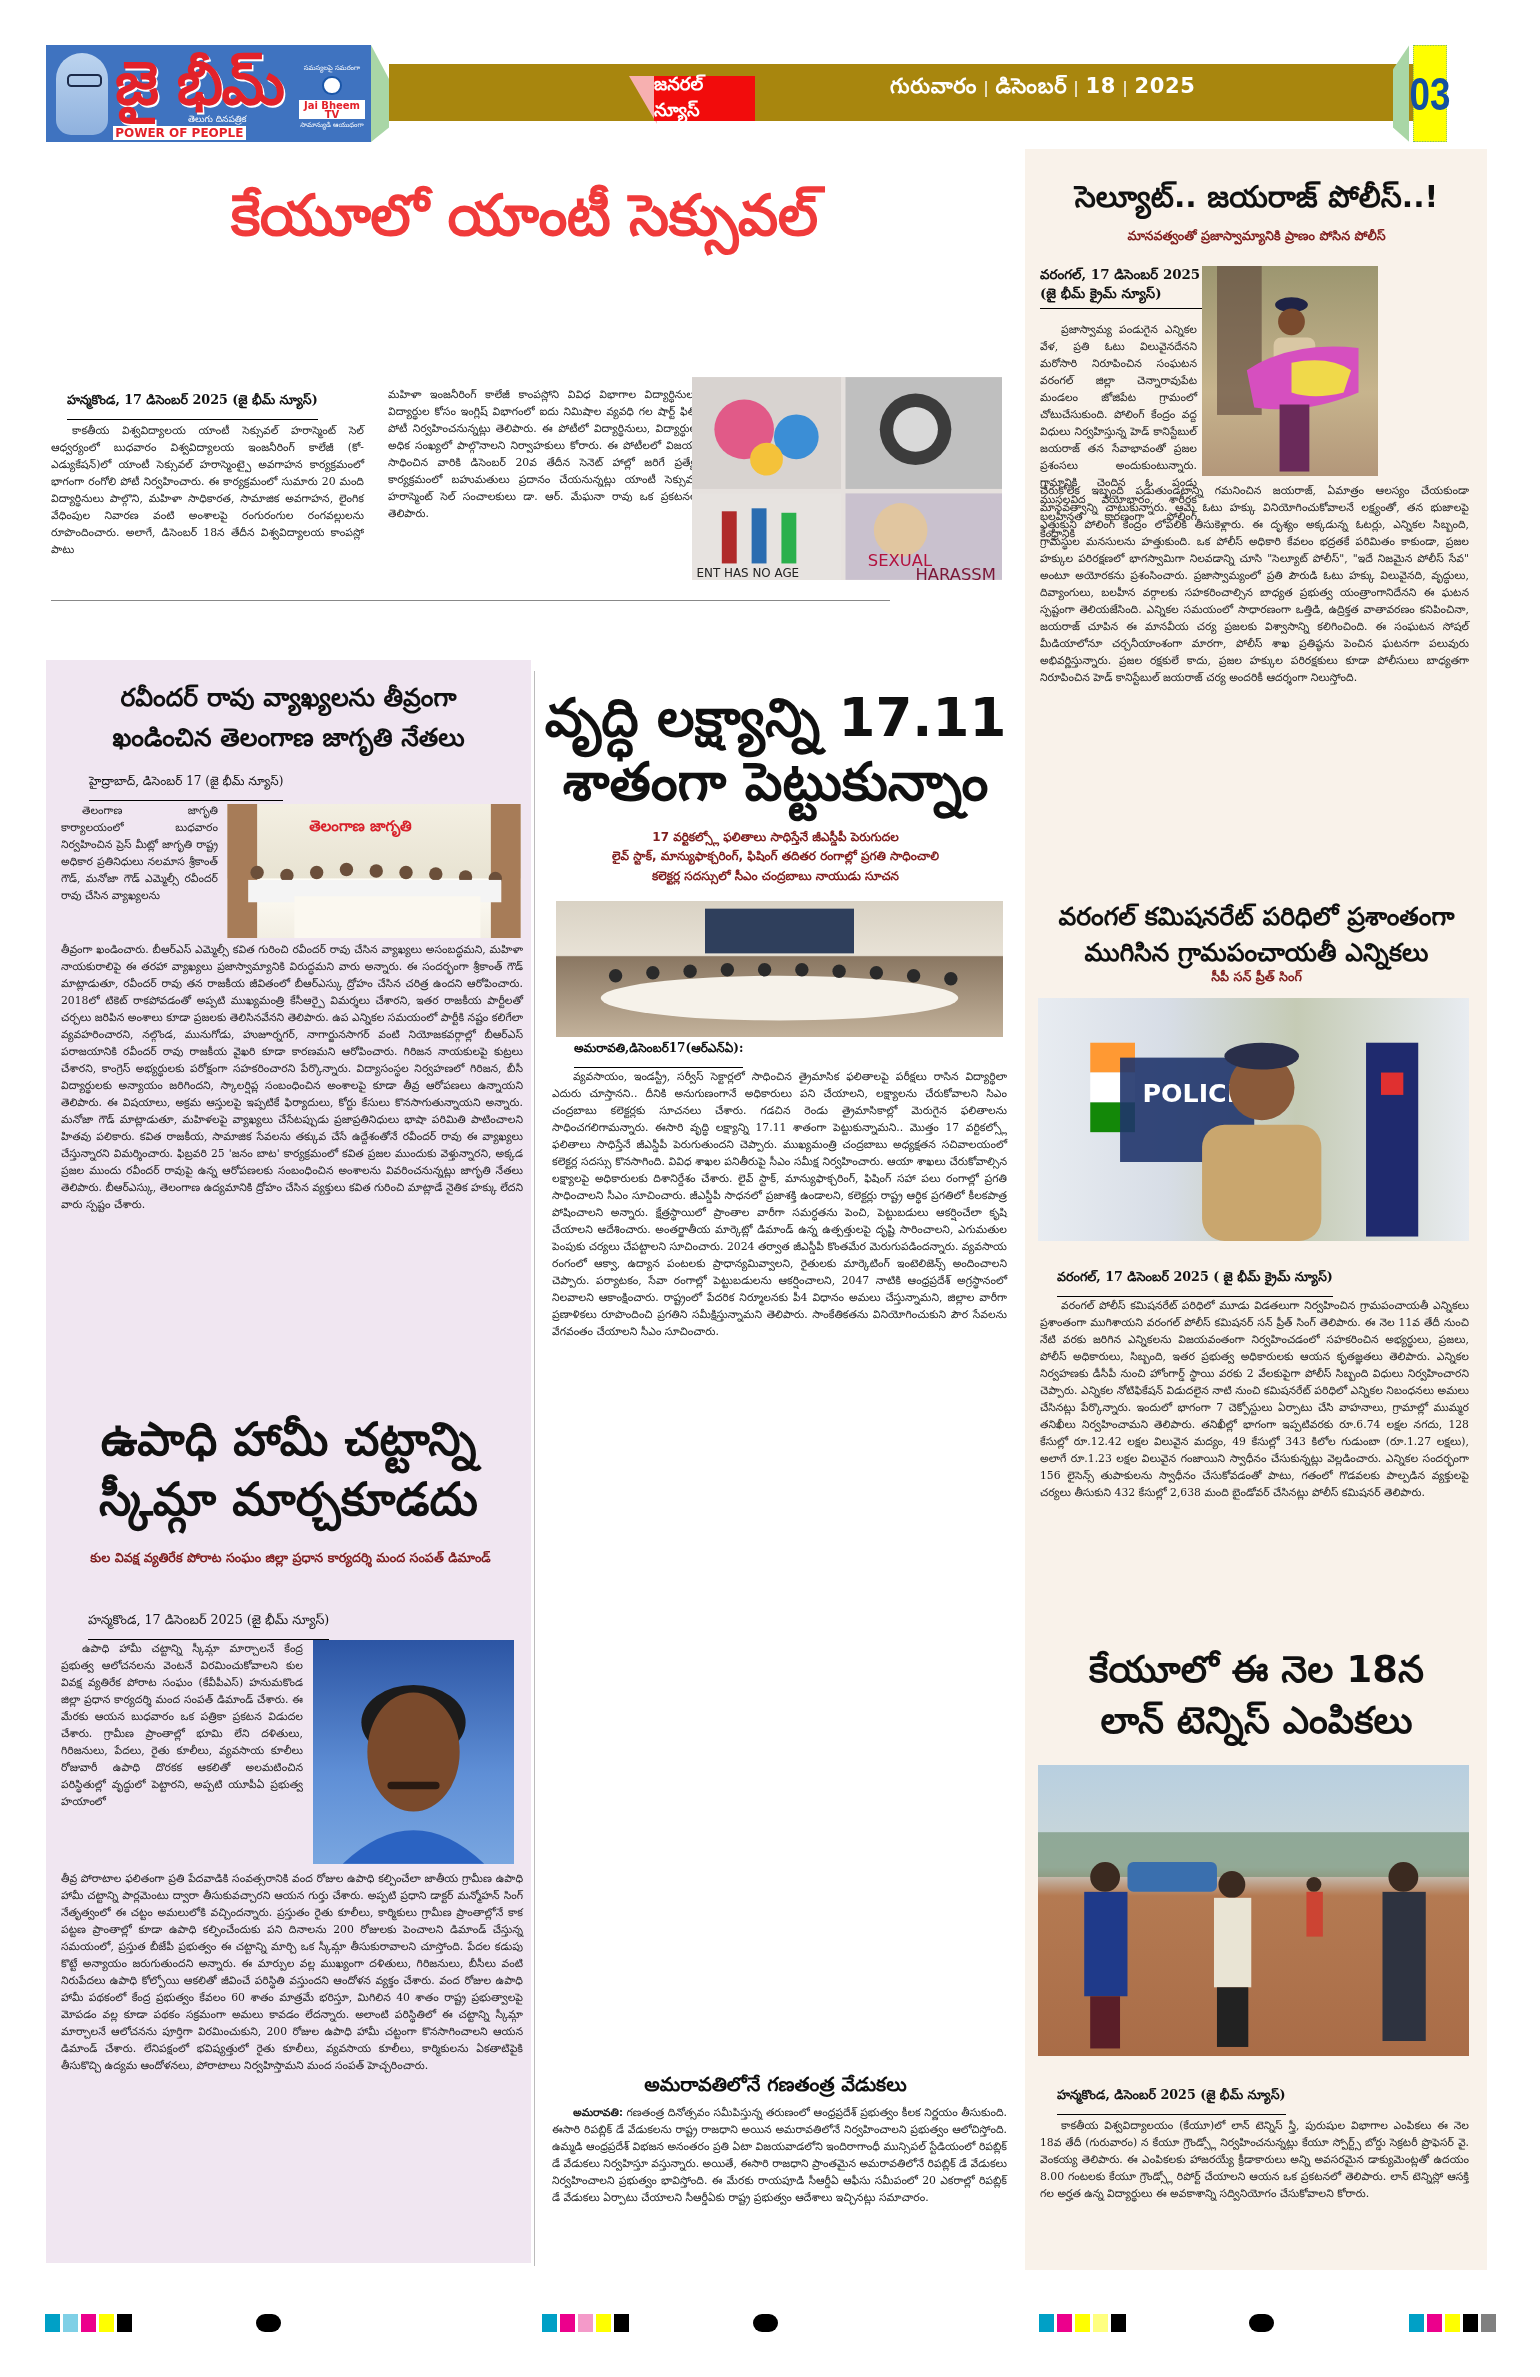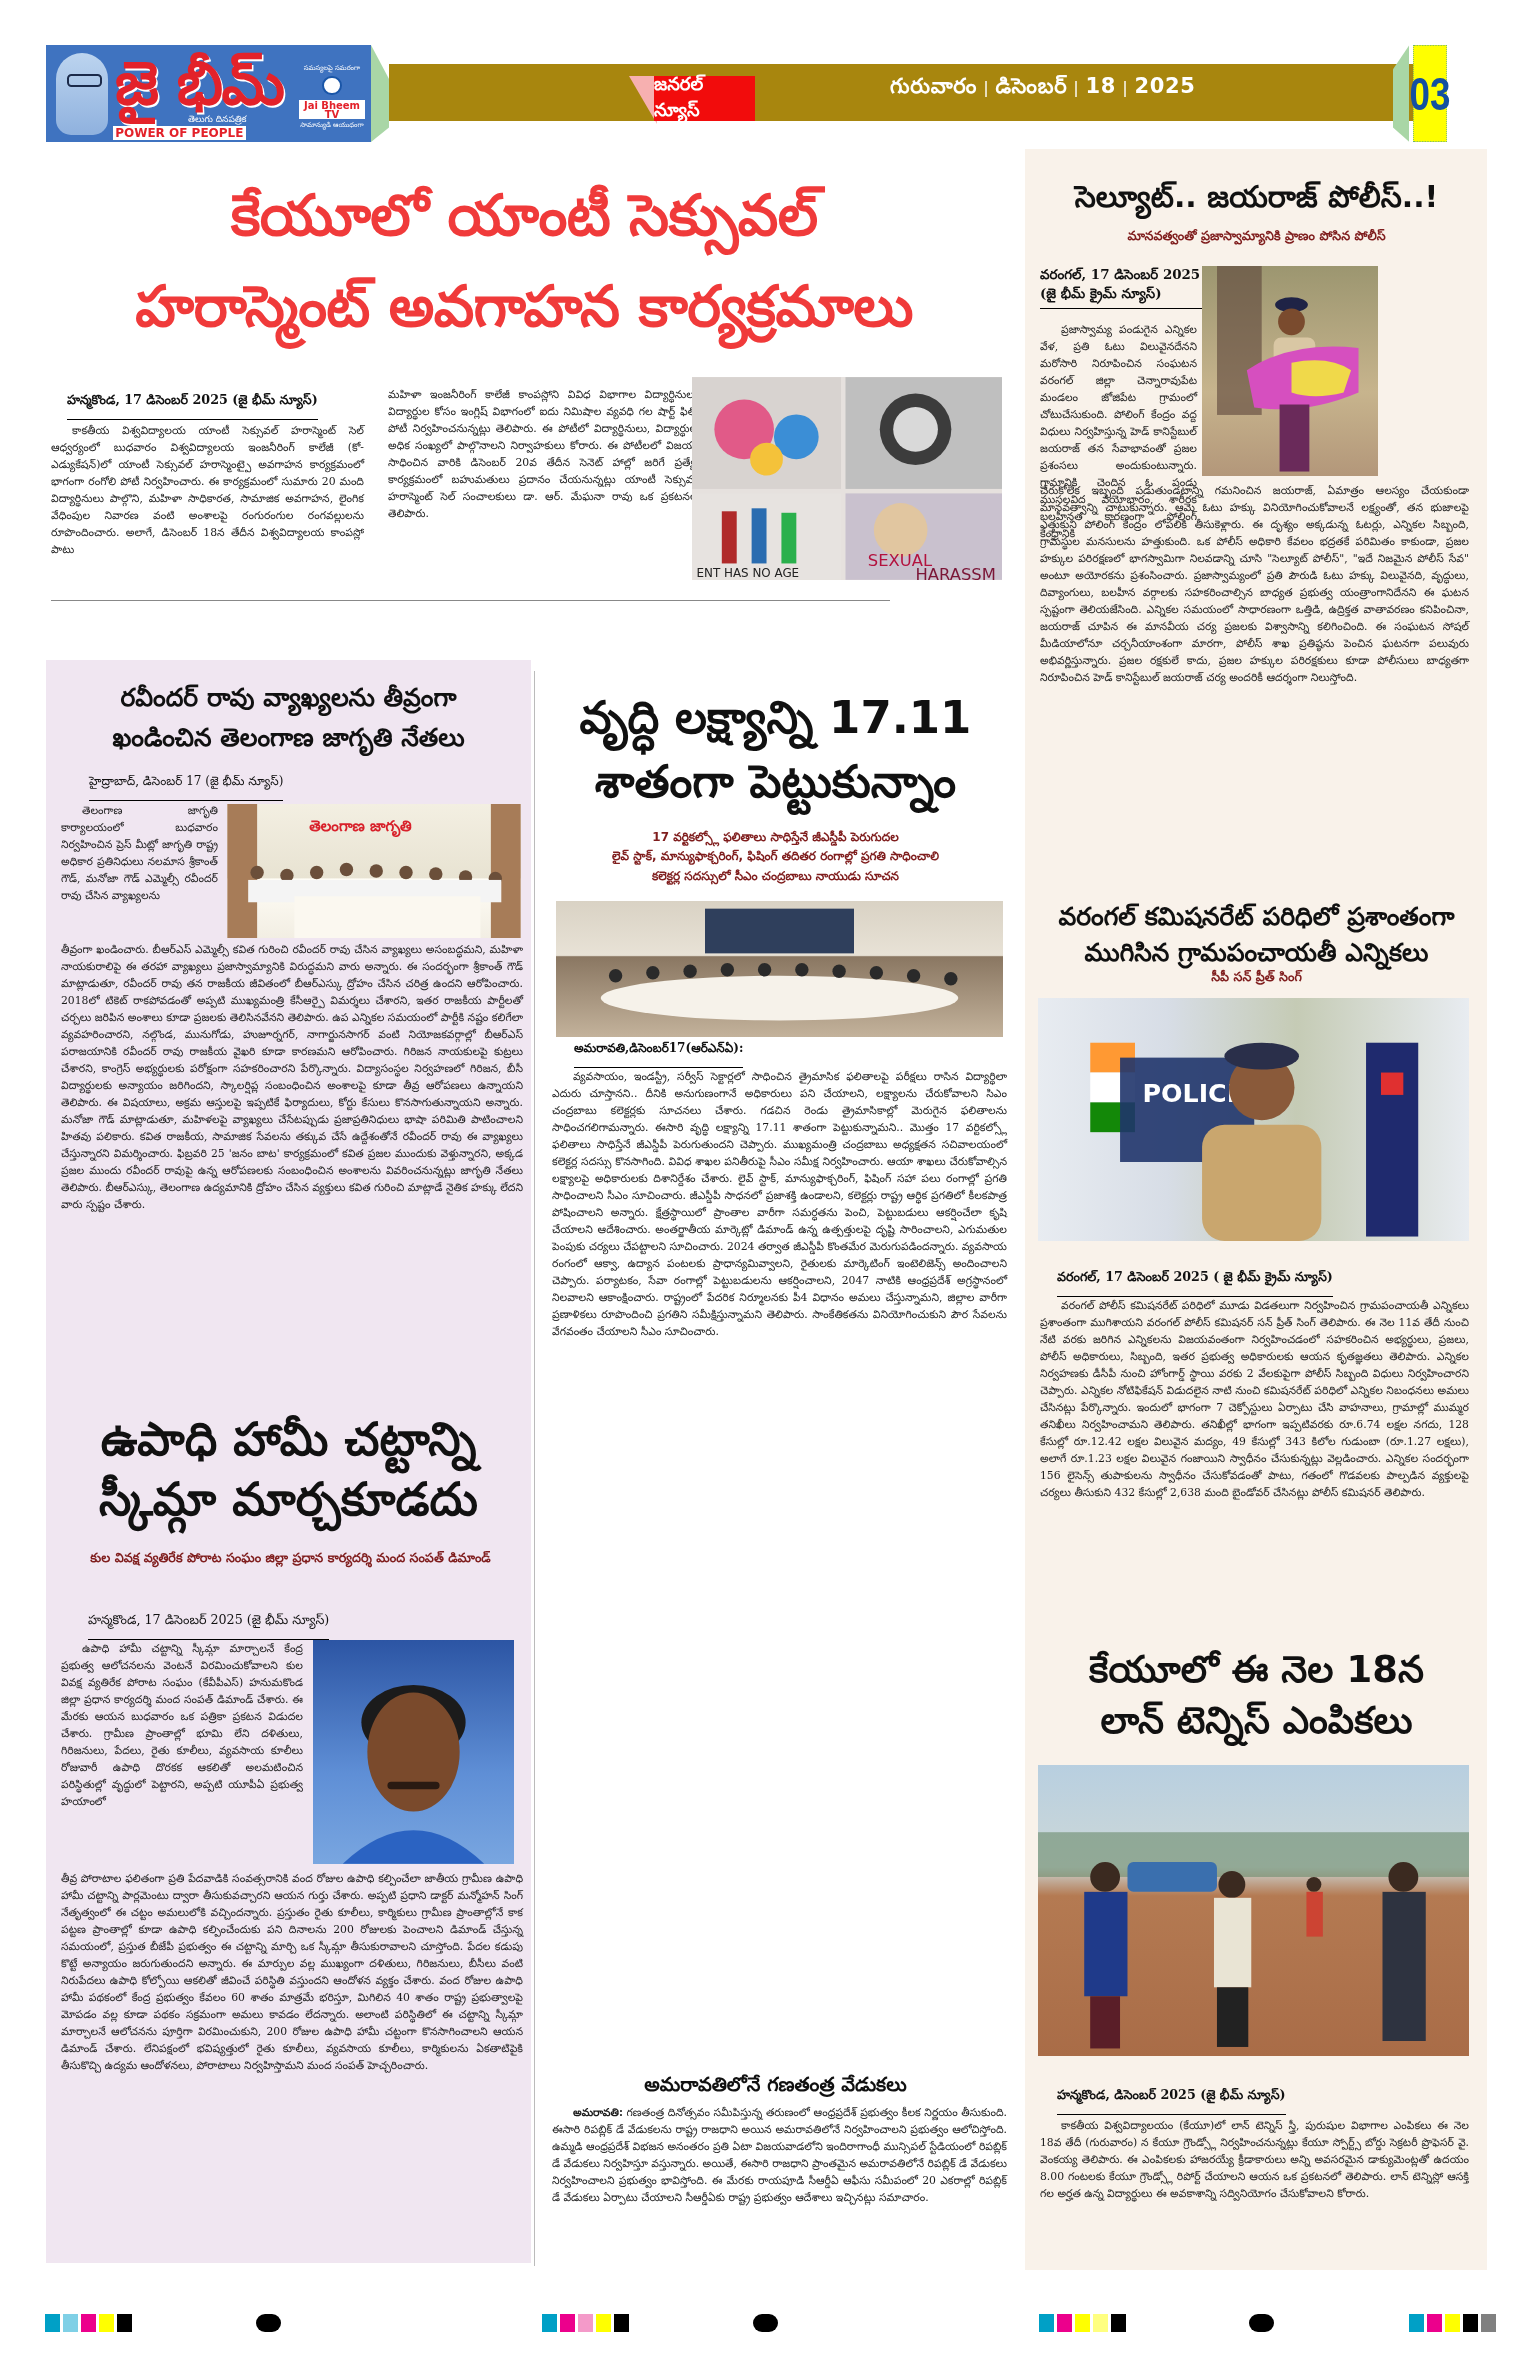--- a/index.html
+++ b/index.html
@@ -70,21 +70,21 @@
   .rv-col-full { position: absolute; left: 61px; top: 941px; width: 462px; text-indent: 0; }
 
   .up-head { position: absolute; left: 46px; top: 1409px; width: 485px; text-align: center; font-size: 46px; font-weight: bold; line-height: 60px; }
   .up-sub { position: absolute; left: 52px; top: 1548px; width: 477px; font-size: 12.7px; line-height: 19.4px; }
   .up-date { position: absolute; left: 88px; top: 1612px; font-weight: normal; }
   .up-photo { left: 313px; top: 1640px; width: 201px; height: 224px; background: linear-gradient(#2c55a4, #5f8fd6 60%, #79a6e0); }
   .up-col { position: absolute; left: 61px; top: 1640px; width: 242px; }
   .up-col-full { position: absolute; left: 61px; top: 1870px; width: 462px; text-indent: 0; }
 
   
-  .vr-head { position: absolute; left: 537px; top: 686px; width: 477px; text-align: center; font-size: 45px; font-weight: bold; line-height: 64px; }
+  .vr-head { position: absolute; left: 537px; top: 686px; width: 477px; text-align: center; font-size: 53px; font-weight: bold; line-height: 64px; }
   .vr-subs { position: absolute; left: 537px; top: 828px; width: 477px; font-size: 12px; line-height: 19.4px; }
   .vr-photo { left: 556px; top: 901px; width: 447px; height: 136px; background: linear-gradient(#d9d2c4 0%, #e8e2d6 40%, #8a7762 41%, #c3b29b 100%); }
   .vr-date { position: absolute; left: 574px; top: 1041px; font-size: 12px; }
   .vr-body { position: absolute; left: 552px; top: 1068px; width: 455px; }
 
   .am-head { position: absolute; left: 537px; top: 2073px; width: 477px; text-align: center; font-size: 19.4px; font-weight: bold; }
   .am-body { position: absolute; left: 552px; top: 2104px; width: 455px; }
   .am-body b { font-weight: bold; }
 
   .vline { position: absolute; border-left: 0.7px solid #bbb; }
@@ -118,21 +118,20 @@
     <div class="dateline">
       <span>గురువారం</span><span class="sep">|</span><span>డిసెంబర్</span><span class="sep">|</span><span>18</span><span class="sep">|</span><span>2025</span>
     </div>
   </div>
   <div class="page-tip"></div>
   <div class="page-num">03</div>
 </div>
 
 <div class="lead-head">
   <div>కేయూలో యాంటీ సెక్సువల్</div>
-  <div>హరాస్మెంట్ అవగాహన కార్యక్రమాలు</div>
 </div>
 <div class="lead-date dateline-txt">హన్మకొండ, 17 డిసెంబర్ 2025 (జై భీమ్ న్యూస్)</div>
 <div class="lead-col1 body-txt">కాకతీయ విశ్వవిద్యాలయ యాంటీ సెక్సువల్ హరాస్మెంట్ సెల్ ఆధ్వర్యంలో బుధవారం విశ్వవిద్యాలయ ఇంజనీరింగ్ కాలేజీ (కో-ఎడ్యుకేషన్)లో యాంటీ సెక్సువల్ హరాస్మెంట్పై అవగాహన కార్యక్రమంలో భాగంగా రంగోలి పోటీ నిర్వహించారు. ఈ కార్యక్రమంలో సుమారు 20 మంది విద్యార్థినులు పాల్గొని, మహిళా సాధికారత, సామాజిక అవగాహన, లైంగిక వేధింపుల నివారణ వంటి అంశాలపై రంగురంగుల రంగవల్లులను రూపొందించారు. అలాగే, డిసెంబర్ 18న తేదీన విశ్వవిద్యాలయ కాంపస్లో పాటు</div>
 <div class="lead-col2b body-txt">మహిళా ఇంజనీరింగ్ కాలేజీ కాంపస్లోని వివిధ విభాగాల విద్యార్థినులు, విద్యార్థుల కోసం ఇంగ్లిష్ విభాగంలో ఐదు నిమిషాల వ్యవధి గల షార్ట్ ఫిలిం పోటీ నిర్వహించనున్నట్లు తెలిపారు. ఈ పోటీలో విద్యార్థినులు, విద్యార్థులు అధిక సంఖ్యలో పాల్గొనాలని నిర్వాహకులు కోరారు. ఈ పోటీలలో విజయం సాధించిన వారికి డిసెంబర్ 20వ తేదీన సెనెట్ హాల్లో జరిగే ప్రత్యేక కార్యక్రమంలో బహుమతులు ప్రదానం చేయనున్నట్లు యాంటీ సెక్సువల్ హరాస్మెంట్ సెల్ సంచాలకులు డా. ఆర్. మేఘనా రావు ఒక ప్రకటనలో తెలిపారు.</div>
 <div class="photo lead-photo">
   <svg width="310" height="203" viewBox="0 0 416 272">
     <rect x="0" y="0" width="200" height="150" fill="#d8d3d0"></rect>
     <circle cx="70" cy="70" r="40" fill="#e15a88"></circle>
       <circle cx="140" cy="80" r="30" fill="#3b8ed6"></circle>
       <circle cx="100" cy="110" r="22" fill="#f4c23a"></circle>

